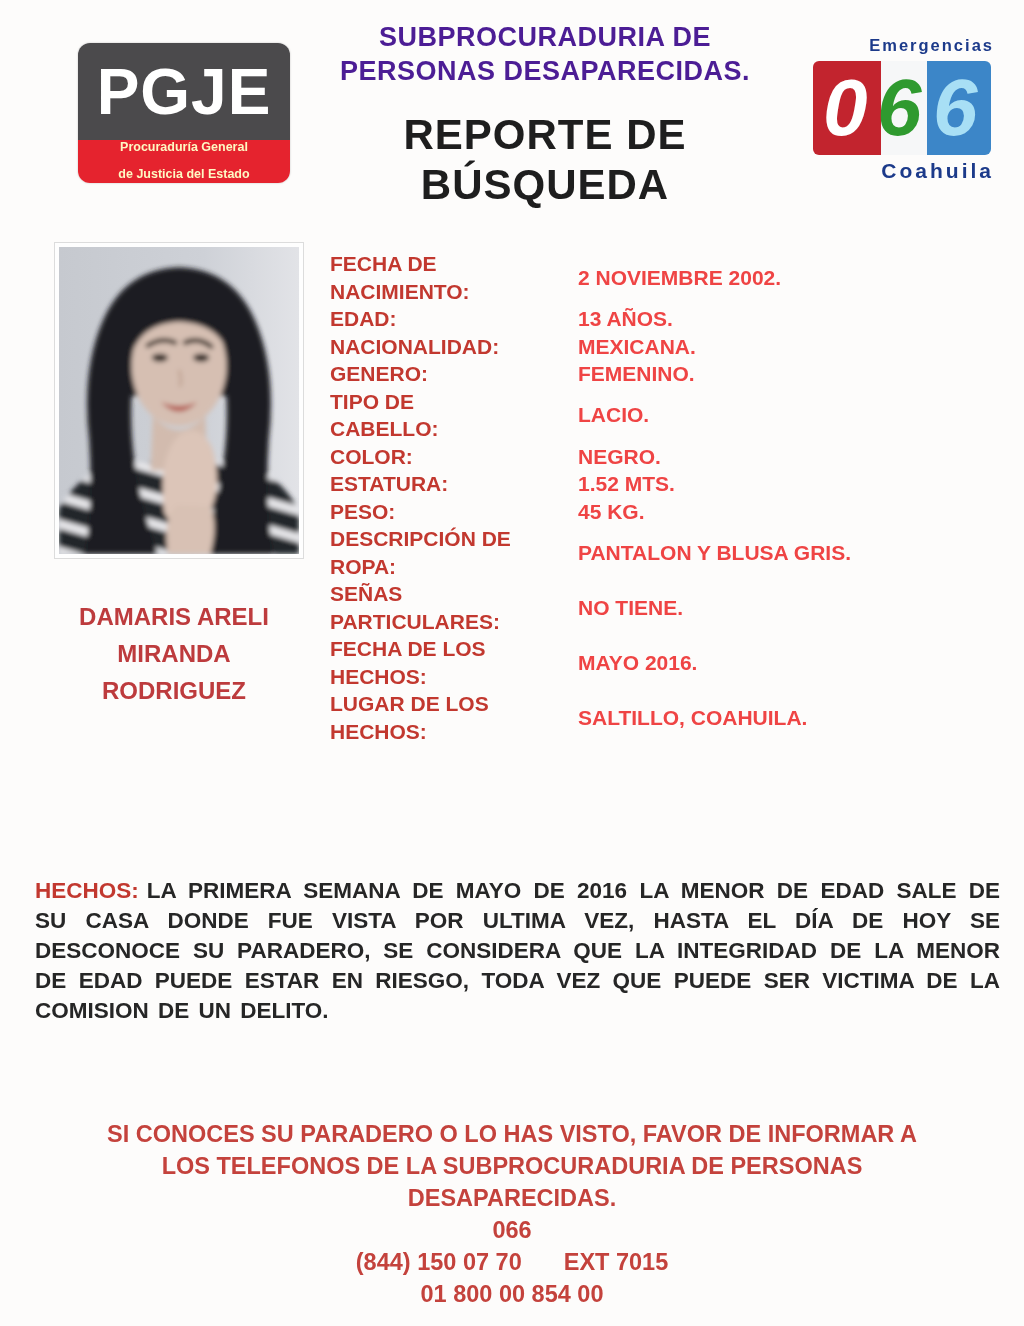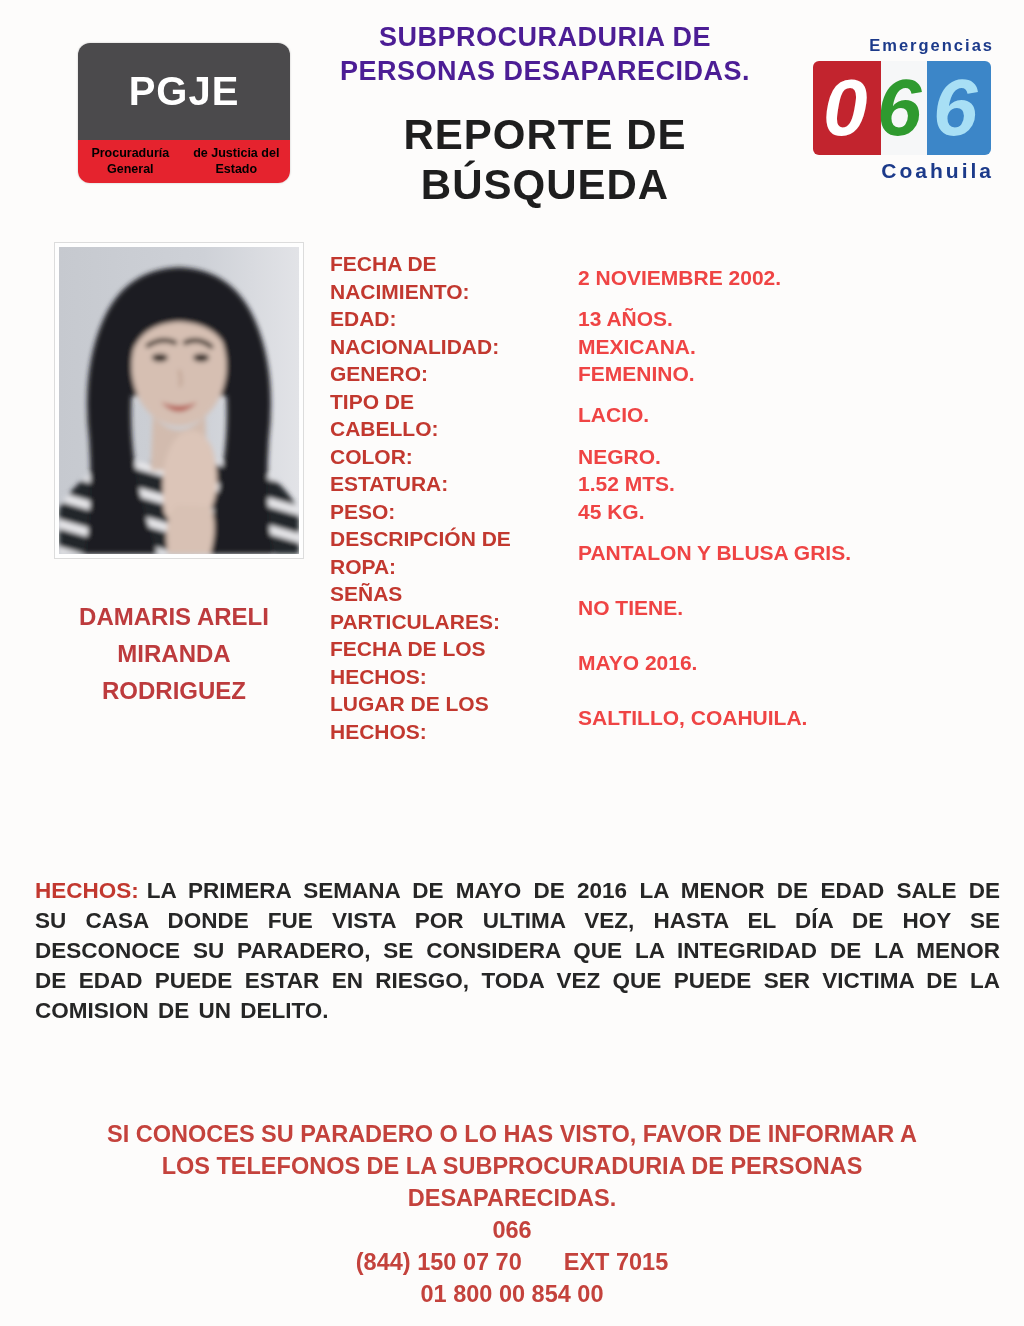--- a/index.html
+++ b/index.html
@@ -13,25 +13,25 @@
 
   
   .pgje {
     position:absolute; left:78px; top:43px; width:212px; height:140px;
     border-radius:12px; overflow:hidden;
     box-shadow:0 0 2px rgba(0,0,0,.25);
   }
   .pgje-top {
     height:97px; background:#4b4a4c; color:#ffffff;
     display:flex; align-items:center; justify-content:center;
-    font-size:40px; letter-spacing:1px;
+    font-size:64px; letter-spacing:1px;
   }
   .pgje-band {
-    height:43px; background:#e5232e; color:#000000;
-    display:flex; flex-direction:row; align-items:center; justify-content:space-between;
+    height:43px; background:#e5232e; color:#fef9c3;
+    display:flex; flex-direction:column; align-items:center; justify-content:space-between;
     font-size:12.5px; line-height:1.25; text-align:center;
   }
 
   
   .title-block {
     position:absolute; left:308px; top:20px; width:474px; text-align:center;
   }
   .orange { color:#4c1d95; font-size:27px; line-height:1.26; letter-spacing:.5px; }
   .report-title {
     margin:22px auto 0; width:350px;

